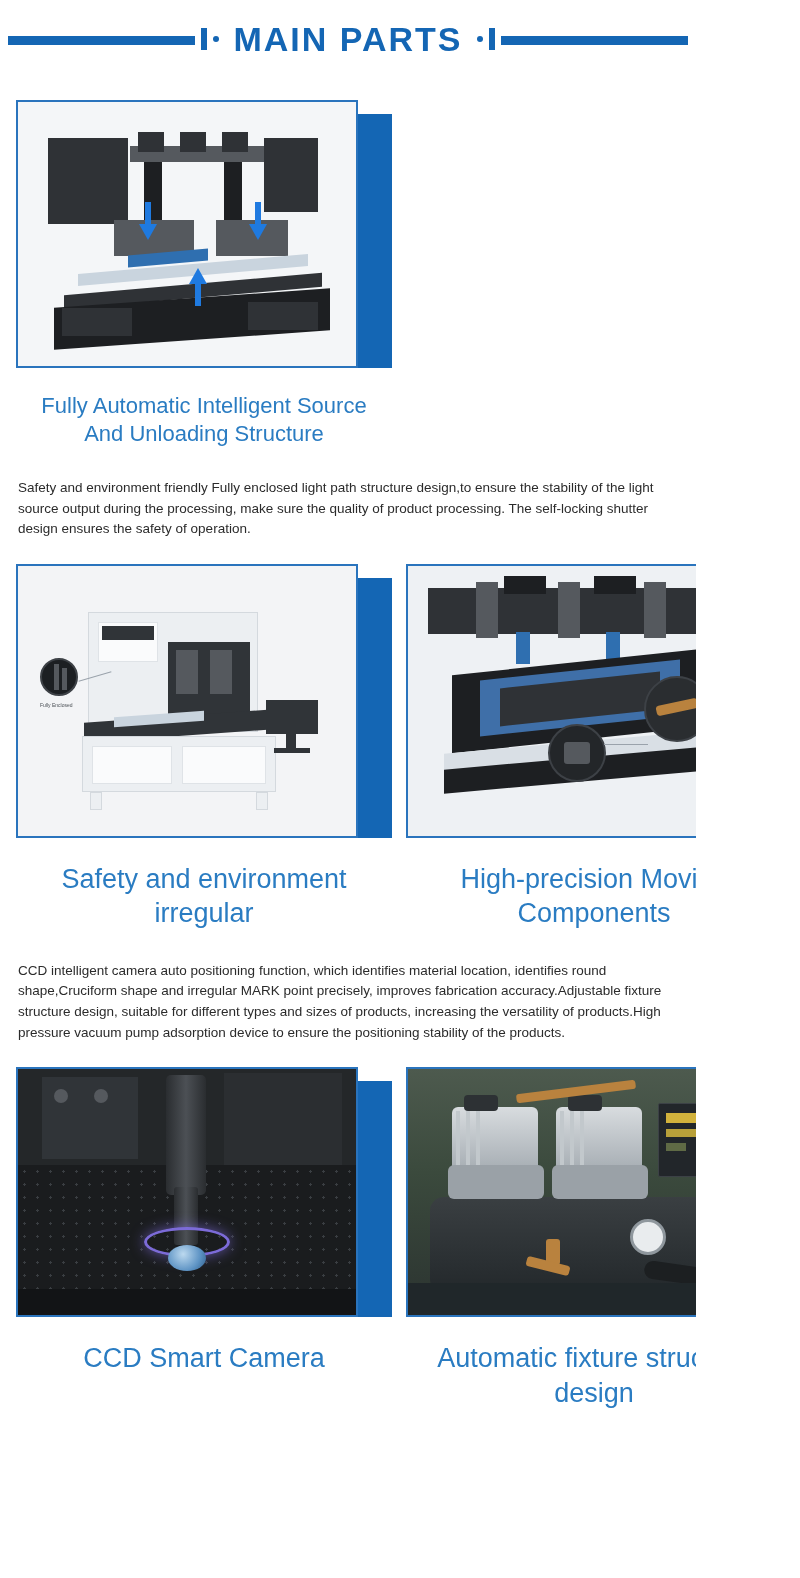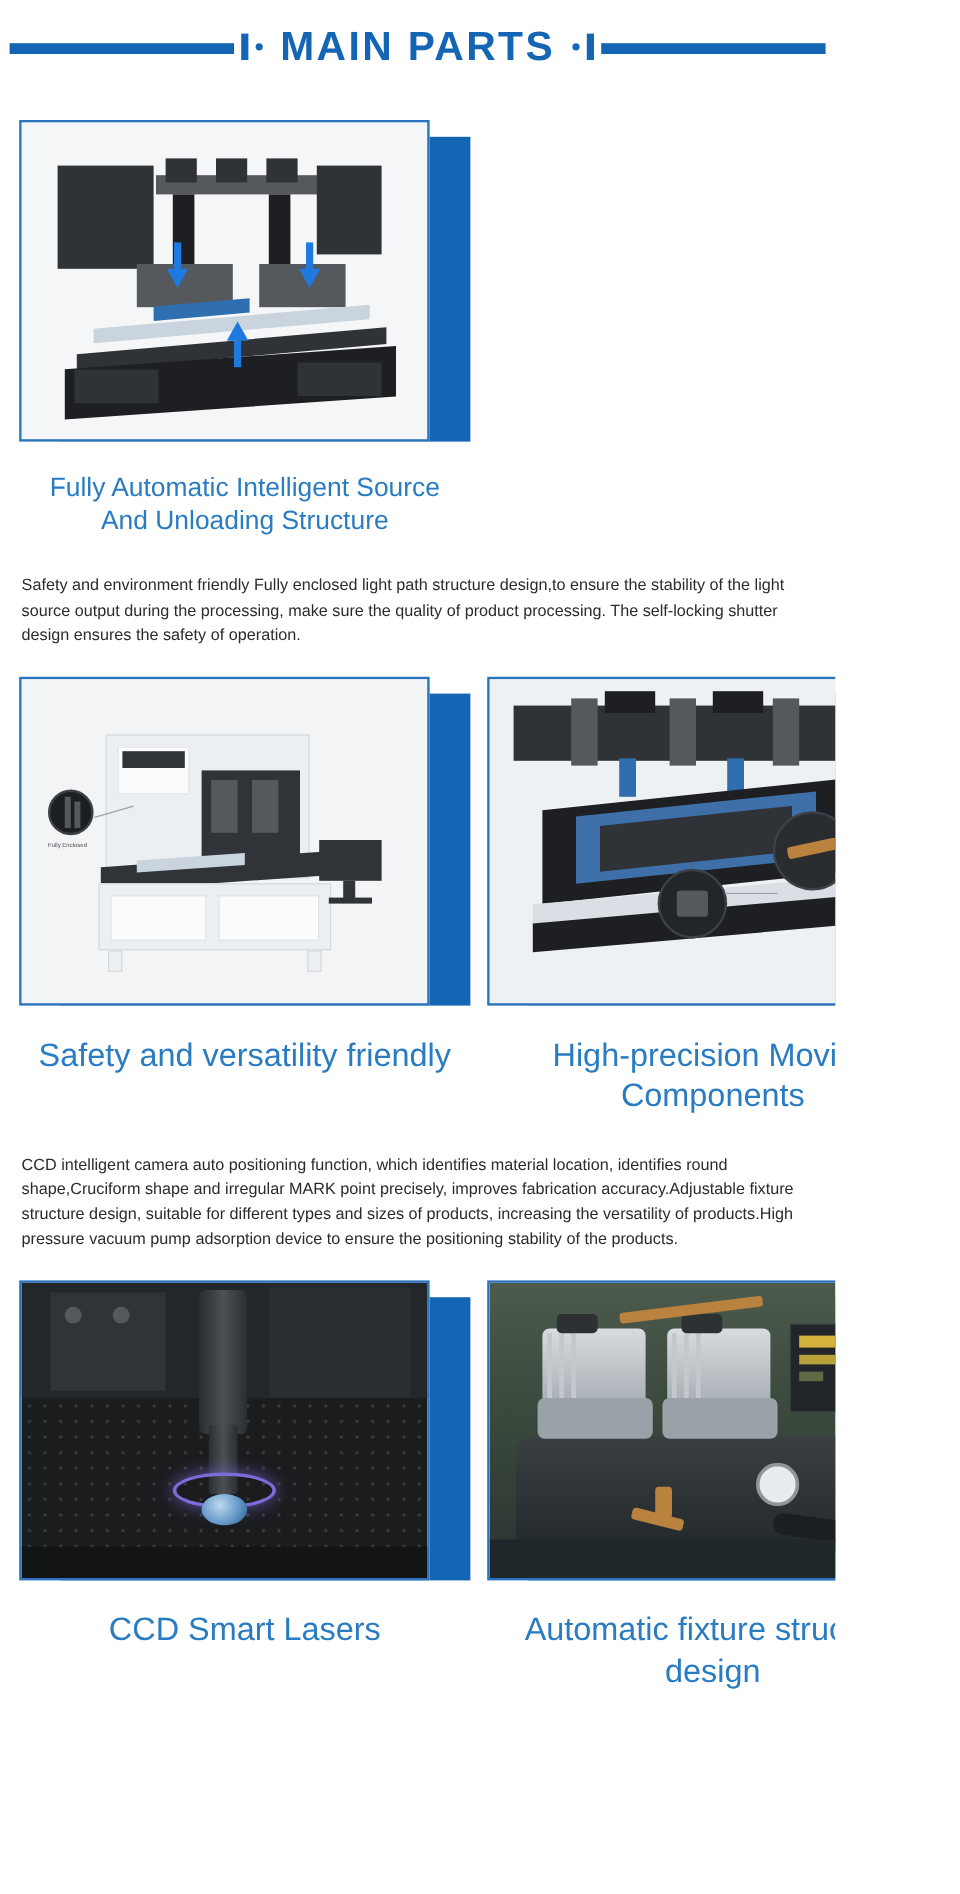--- a/index.html
+++ b/index.html
@@ -347,21 +347,21 @@
 
               <div class="callout-circle" style="left:22px; top:92px; width:38px; height:38px;"></div>
               <div class="blk-l" style="left:36px; top:98px; width:5px; height:26px;"></div>
               <div class="blk-l" style="left:44px; top:102px; width:5px; height:22px;"></div>
               <div class="callout-line" style="left:60px; top:110px; width:34px; transform:rotate(-16deg);"></div>
               <div class="tiny-label" style="left:22px; top:136px;">Fully Enclosed</div>
             </div>
           </div>
         </div>
         <div class="spacer-24"></div>
-        <div class="caption big">Safety and versatility friendly</div>
+        <div class="caption big">Safety and environment irregular</div>
       </div>
 
       <div class="cell">
         <div class="figure">
           <div class="frame-shadow"></div>
           <div class="photo h-mid">
             <div class="ill">
               <div class="scene-dark" style="background:#eef1f4;"></div>
 
               <div class="blk" style="left:20px; top:22px; width:300px; height:46px;"></div>
@@ -415,21 +415,21 @@
               <div class="blk" style="left:206px; top:4px; width:118px; height:92px; background:#2b2e31;"></div>
               <div class="ccd-arm" style="left:148px; top:6px; width:40px; height:120px;"></div>
               <div class="ccd-arm" style="left:156px; top:118px; width:24px; height:58px; border-radius:3px;"></div>
               <div class="ccd-ring" style="left:126px; top:158px; width:86px; height:30px;"></div>
               <div class="ccd-lens" style="left:150px; top:176px; width:38px; height:26px;"></div>
               <div class="blk-l" style="left:0; top:220px; width:342px; height:30px; background:#121416;"></div>
             </div>
           </div>
         </div>
         <div class="spacer-24"></div>
-        <div class="caption big">CCD Smart Lasers</div>
+        <div class="caption big">CCD Smart Camera</div>
       </div>
 
       <div class="cell">
         <div class="figure">
           <div class="frame-shadow"></div>
           <div class="photo h-tall">
             <div class="ill">
               <div class="pump-bg"></div>
               <div class="pump-tank" style="left:22px; top:128px; width:296px; height:96px;"></div>
               <div class="pump-motor" style="left:44px; top:38px; width:86px; height:64px;"></div>

